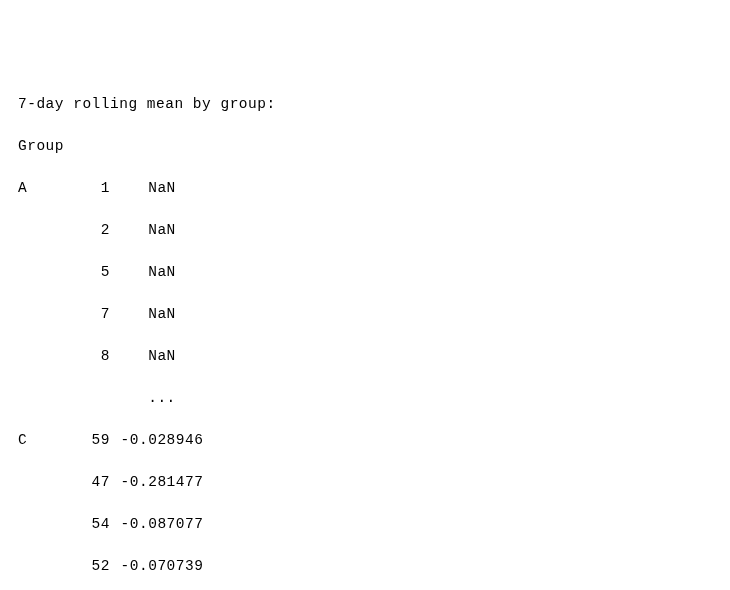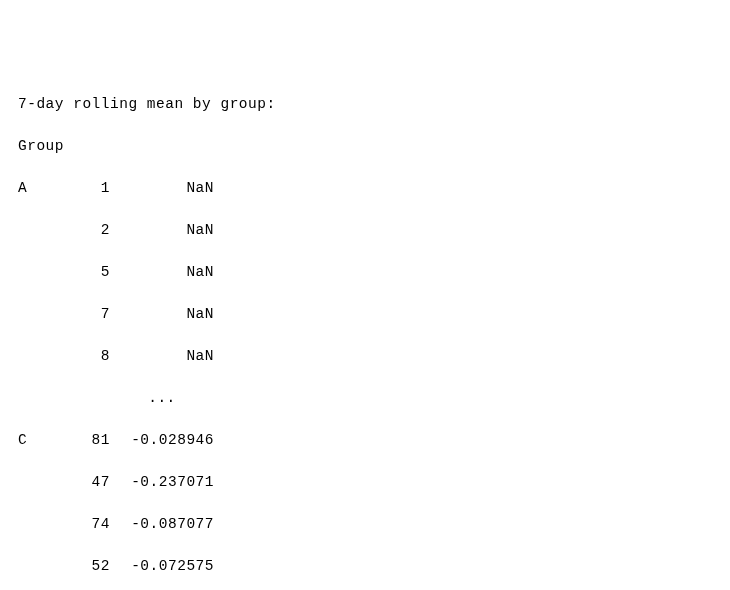--- a/index.html
+++ b/index.html
@@ -10,40 +10,40 @@
       letter-spacing: 0.5px;
       color: #000;
       background: #fff;
       padding: 10px 18px;
       white-space: pre;
       overflow: hidden;
     }
     .line { display: block; }
     .group-col { display: inline-block; width: 56px; vertical-align: top; }
     .idx-col { display: inline-block; width: 36px; text-align: right; vertical-align: top; }
-    .val-col { display: inline-block; width: 104px; text-align: right; vertical-align: top; }
+    .val-col { display: inline-block; width: 104px; text-align: center; vertical-align: top; }
     .ellipsis-row .val-col { text-align: center; }
   </style>
 </head>
 <body>
 
 
 
 <span class="line">7-day rolling mean by group:</span>
 <span class="line">Group</span>
 <span class="line"><span class="group-col">A</span><span class="idx-col">1</span><span class="val-col">NaN</span></span>
 <span class="line"><span class="group-col"> </span><span class="idx-col">2</span><span class="val-col">NaN</span></span>
 <span class="line"><span class="group-col"> </span><span class="idx-col">5</span><span class="val-col">NaN</span></span>
 <span class="line"><span class="group-col"> </span><span class="idx-col">7</span><span class="val-col">NaN</span></span>
 <span class="line"><span class="group-col"> </span><span class="idx-col">8</span><span class="val-col">NaN</span></span>
 <span class="line ellipsis-row"><span class="group-col"> </span><span class="idx-col"> </span><span class="val-col">...</span></span>
-<span class="line"><span class="group-col">C</span><span class="idx-col">81</span><span class="val-col">-0.028946</span></span>
-<span class="line"><span class="group-col"> </span><span class="idx-col">47</span><span class="val-col">-0.237071</span></span>
-<span class="line"><span class="group-col"> </span><span class="idx-col">74</span><span class="val-col">-0.087077</span></span>
-<span class="line"><span class="group-col"> </span><span class="idx-col">52</span><span class="val-col">-0.072575</span></span>
+<span class="line"><span class="group-col">C</span><span class="idx-col">59</span><span class="val-col">-0.028946</span></span>
+<span class="line"><span class="group-col"> </span><span class="idx-col">47</span><span class="val-col">-0.281477</span></span>
+<span class="line"><span class="group-col"> </span><span class="idx-col">54</span><span class="val-col">-0.087077</span></span>
+<span class="line"><span class="group-col"> </span><span class="idx-col">52</span><span class="val-col">-0.070739</span></span>
 
 
 
 
 
 
 
 
 
 

